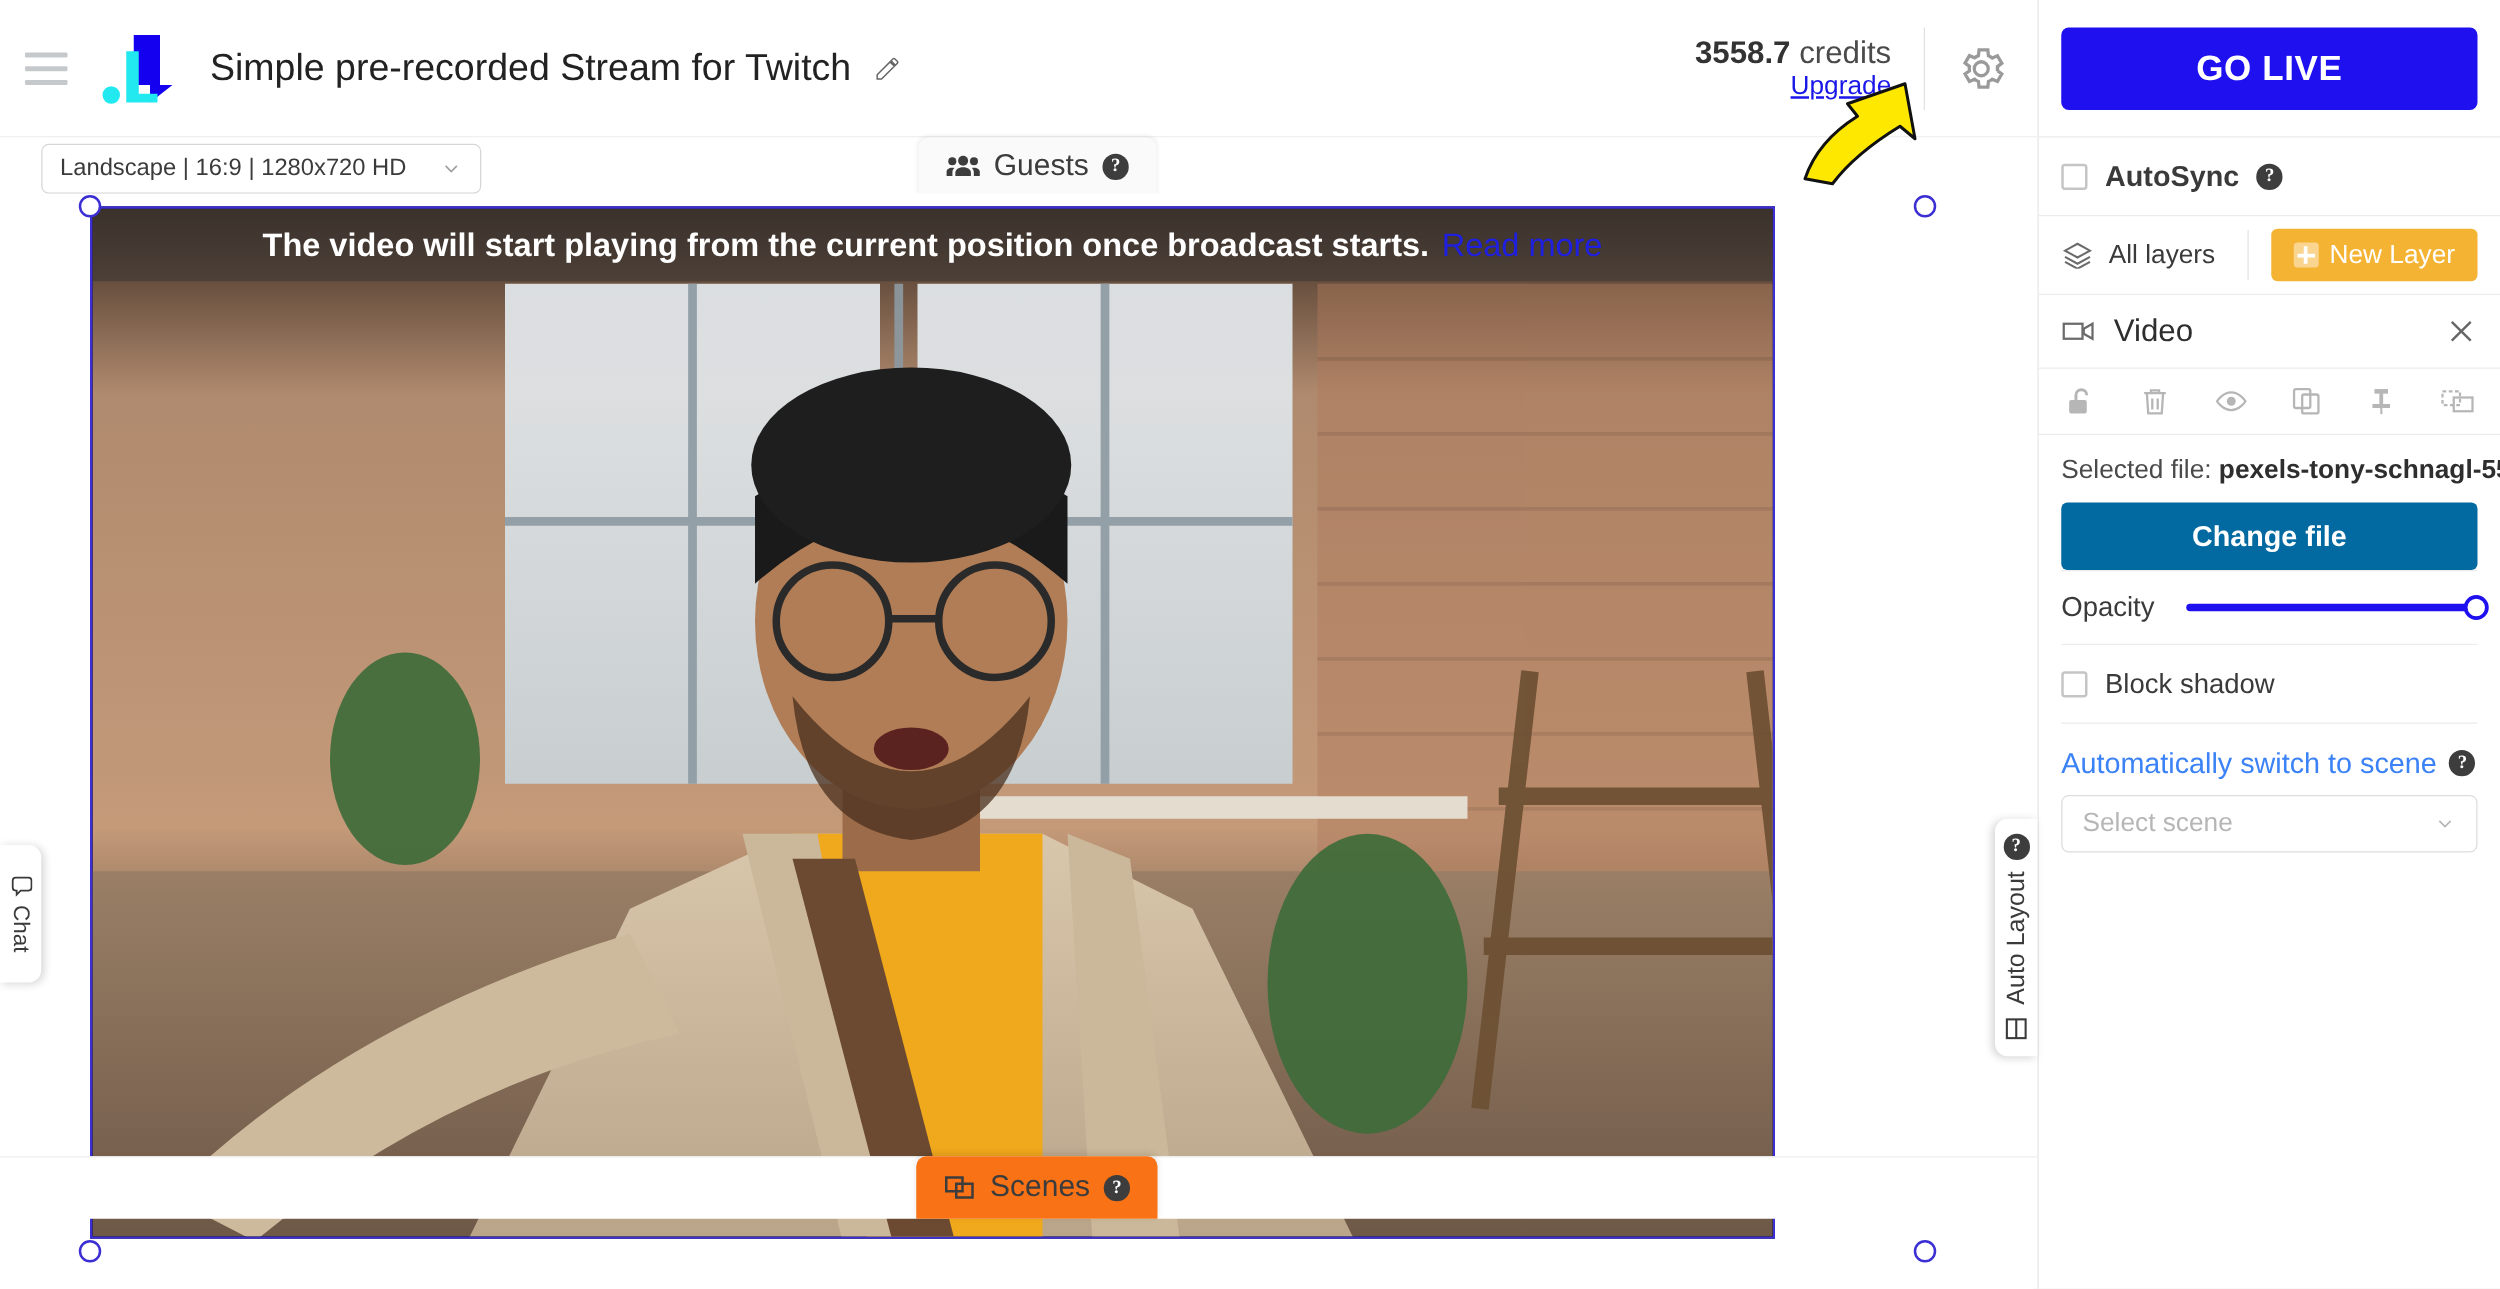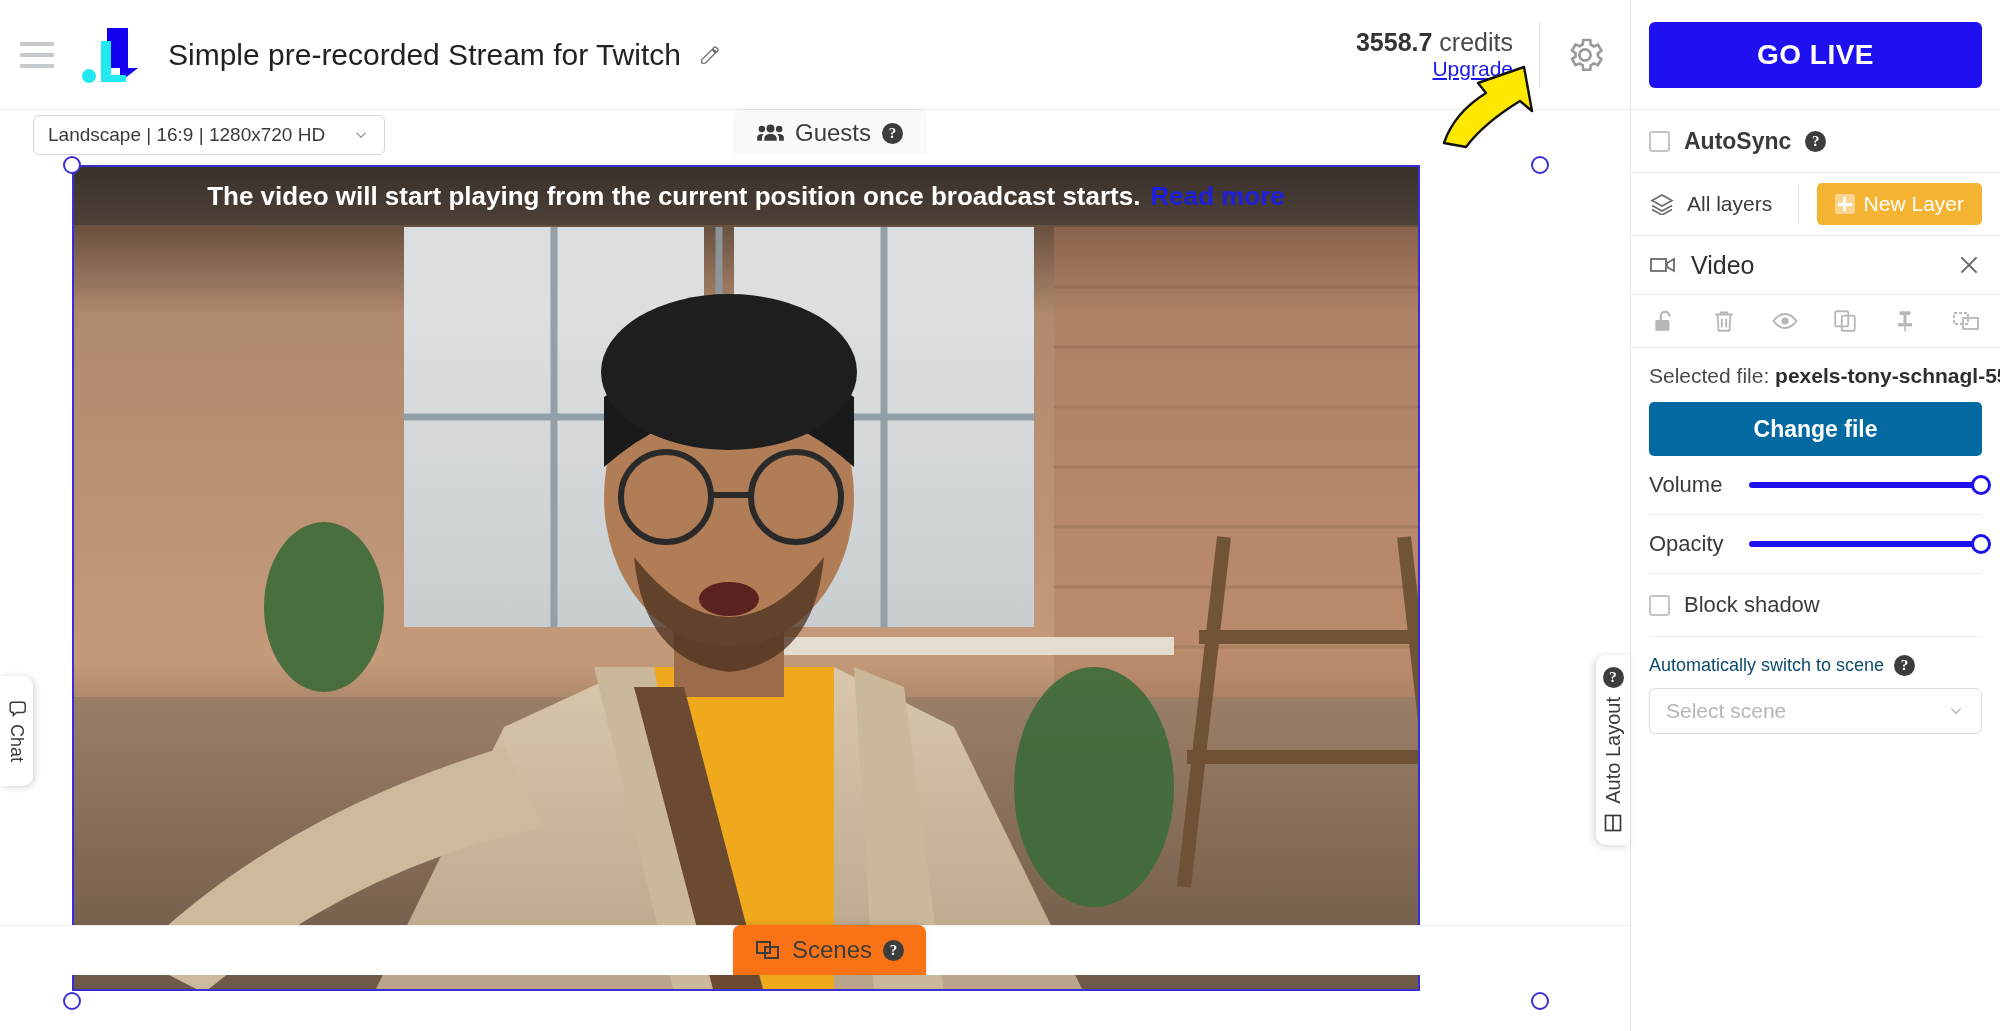--- a/index.html
+++ b/index.html
@@ -64,21 +64,21 @@
     border: 2px solid #3b2fd4; overflow: hidden; background: #2b2117;
   }
   .video-img { position: absolute; inset: 0; }
 
   .notice-bar {
     position: absolute; left: 0; top: 0; width: 100%; height: 58px;
     background: rgba(60,55,52,.62);
     display: flex; align-items: center; justify-content: center; gap: 10px;
   }
   .notice-bar .msg { color: #fff; font-size: 26px; font-weight: bold; white-space: nowrap; }
-  .notice-bar .readmore { color: #1f1fe0; font-size: 26px; font-weight: bold; cursor: pointer; }
+  .notice-bar .readmore { color: #1f1fe0; font-size: 26px; font-weight: normal; cursor: pointer; }
 
   
   .player-bar { position: absolute; left: 0; bottom: 0; width: 100%; height: 72px; }
   .play-btn { position: absolute; left: 22px; top: 16px; width: 34px; height: 36px; cursor: pointer; }
   .track { position: absolute; left: 78px; right: 20px; top: 32px; height: 7px;
     background: rgba(235,235,235,.55); border-radius: 4px; cursor: pointer; }
   .track .buffered { position: absolute; left: 0; top: 0; height: 100%;
     background: rgba(255,255,255,.72); border-radius: 4px; width: 57%; }
   .track .played { position: absolute; left: 0; top: 0; height: 100%;
     background: #1ba0e8; border-radius: 4px; width: 8.6%; }
@@ -192,21 +192,21 @@
   .slider-row .lbl { font-size: 22px; color: #3a3a3a; min-width: 82px; }
   .slider { position: relative; flex: 1; height: 6px; background: #1f10f0;
     border-radius: 3px; cursor: pointer; }
   .slider .knob { position: absolute; right: -9px; top: -7px; width: 20px; height: 20px;
     border-radius: 50%; background: #fff; border: 3px solid #1f10f0; }
 
   .blockshadow-row { height: 62px; gap: 14px; }
   .blockshadow-row .lbl { font-size: 22px; color: #3a3a3a; }
 
   .autoswitch { padding: 18px 18px 0 18px; display: flex; align-items: center; gap: 10px; }
-  .autoswitch .lbl { font-size: 18px; color: #0c4a6e; }
+  .autoswitch .lbl { font-size: 23px; color: #3b82f6; }
   .scene-select { margin: 12px 18px 0 18px; width: calc(100% - 36px); height: 46px;
     border: 1px solid #ddd; border-radius: 6px; display: flex; align-items: center;
     padding: 0 16px; cursor: pointer; }
   .scene-select .ph { font-size: 21px; color: #b6b6b6; }
   .scene-select .chev { margin-left: auto; }
 </style>
 </head>
 <body>
 
 <div class="app">
@@ -494,26 +494,20 @@
     <div class="divider"></div>
 
     <div class="selfile">
       <span>Selected file:</span>
       <b>pexels-tony-schnagl-552800</b>
     </div>
 
     <button class="changefile">Change file</button>
 
 
-    <div class="slider-row">
-      <span class="lbl">Volume</span>
-      <div class="slider">
-        <div class="knob"></div>
-      </div>
-    </div>
     <div class="divider" style="margin:0 18px;"></div>
 
     <div class="slider-row">
       <span class="lbl">Opacity</span>
       <div class="slider">
         <div class="knob"></div>
       </div>
     </div>
     <div class="divider" style="margin:0 18px;"></div>
 

